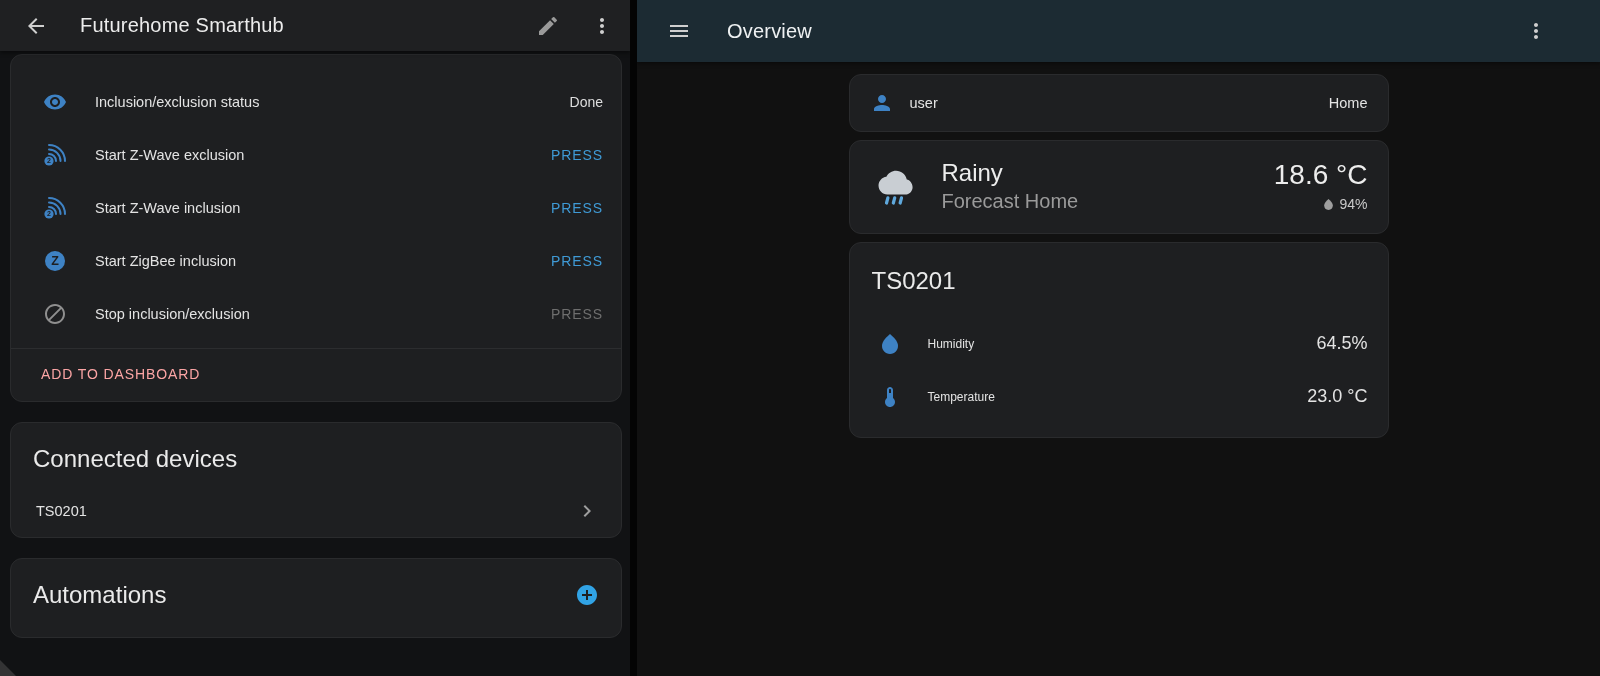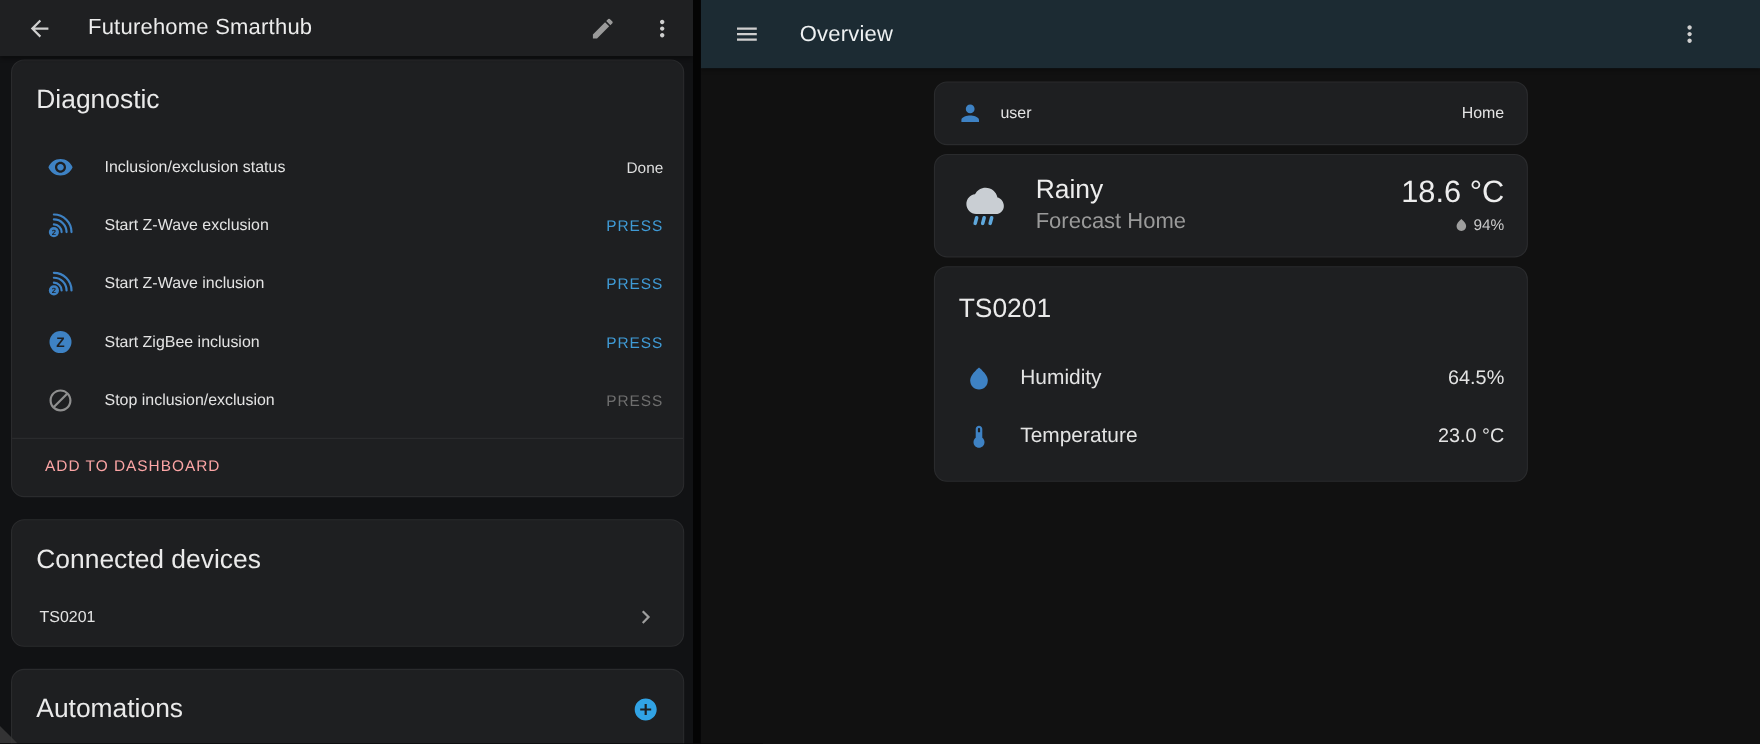--- a/index.html
+++ b/index.html
@@ -69,21 +69,21 @@
   .weather .w-sub { font-size:20px; color:#9a9a9a; margin-top:3px; }
   .weather .w-right { margin-left:auto; display:flex; flex-direction:column; align-items:flex-end; }
   .weather .w-temp { font-size:28px; line-height:30px; color:#ededed; }
   .weather .w-hum { display:flex; align-items:center; gap:4px; margin-top:6px; color:#c9c9c9; font-size:14px; }
   .weather .w-hum .hum-ic { width:13px; height:13px; color:#9e9e9e; }
 
   .devcard { padding:24px 0 14px; }
   .devcard .card-title { padding:0 22px; margin-bottom:22px; }
   .ent-row { display:flex; align-items:center; height:53px; padding:0 20px 0 28px; cursor:pointer; }
   .ent-row .row-icon { width:24px; height:24px; margin-right:26px; color:#3e82c4; flex:none; }
-  .ent-row .row-label { font-size:19px; }
+  .ent-row .row-label { font-size:12px; }
   .ent-row .row-value { margin-left:auto; font-size:18px; color:#e3e3e3; }
 </style>
 </head>
 <body>
 
 <div class="app">
 
   <div class="left-panel">
 
     <div class="appbar-left">
@@ -106,21 +106,20 @@
       <button class="icon-btn">
         <span class="icon-24">
           <svg viewBox="0 0 24 24" class="icon-24" fill="currentColor">
               <path d="M12 8c1.1 0 2-.9 2-2s-.9-2-2-2-2 .9-2 2 .9 2 2 2zm0 2c-1.1 0-2 .9-2 2s.9 2 2 2 2-.9 2-2-.9-2-2-2zm0 6c-1.1 0-2 .9-2 2s.9 2 2 2 2-.9 2-2-.9-2-2-2z"></path>
             </svg>
         </span>
       </button>
     </div>
 
     <div class="card card-l">
-      <div class="card-title">Diagnostic</div>
 
       <div class="diag-rows">
 
         <div class="diag-row">
           <span class="row-icon">
             <svg viewBox="0 0 24 24" class="icon-24" fill="currentColor">
                 <path d="M12 4.5C7 4.5 2.73 7.61 1 12c1.73 4.39 6 7.5 11 7.5s9.27-3.11 11-7.5c-1.73-4.39-6-7.5-11-7.5zM12 17c-2.76 0-5-2.24-5-5s2.24-5 5-5 5 2.24 5 5-2.24 5-5 5zm0-8c-1.66 0-3 1.34-3 3s1.34 3 3 3 3-1.34 3-3-1.34-3-3-3z"></path>
               </svg>
           </span>
           <span class="row-label">Inclusion/exclusion status</span>

